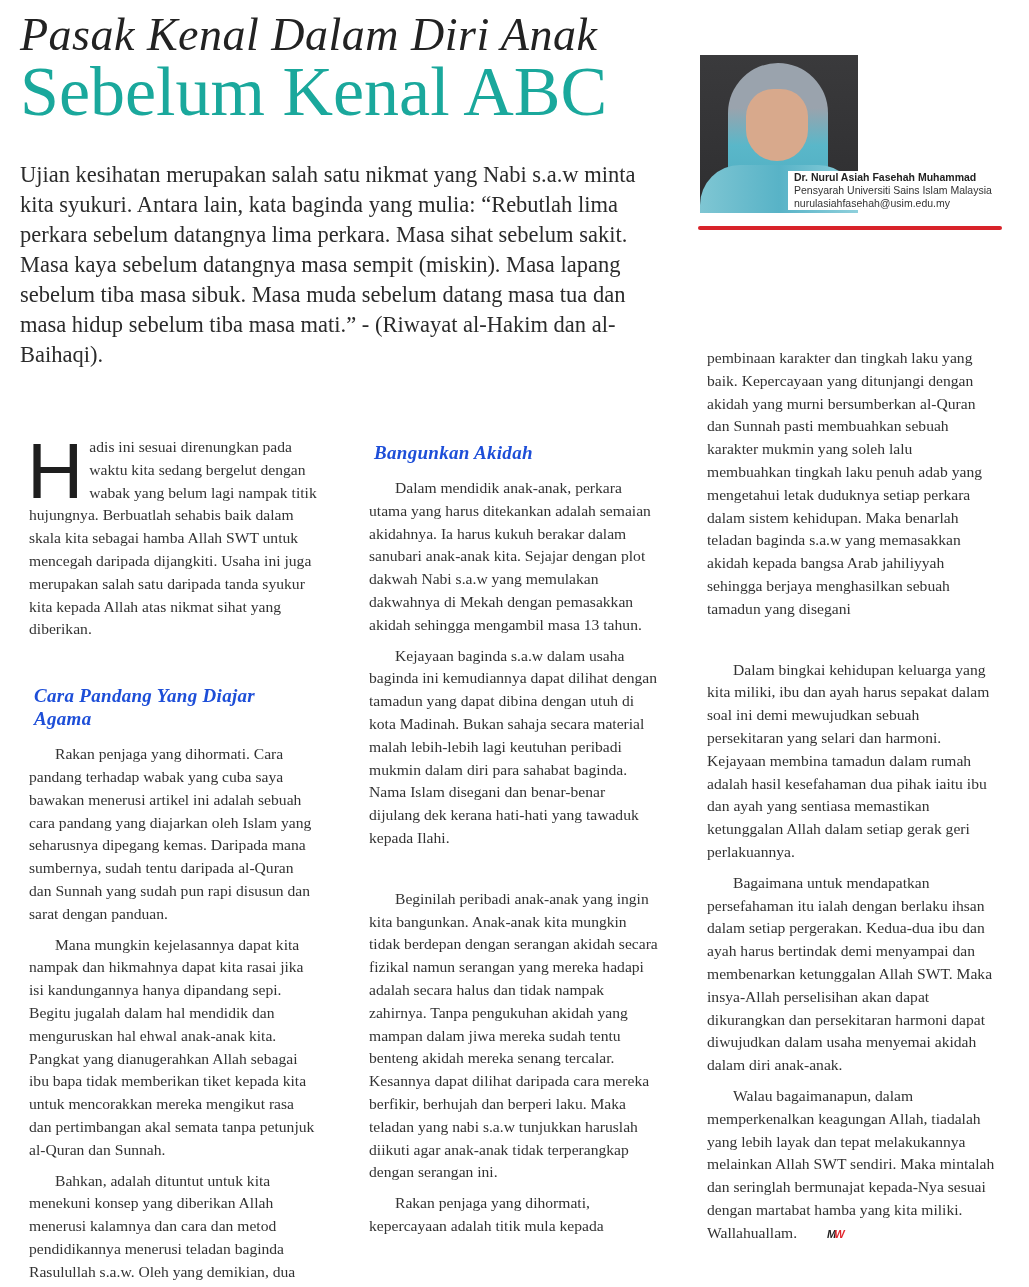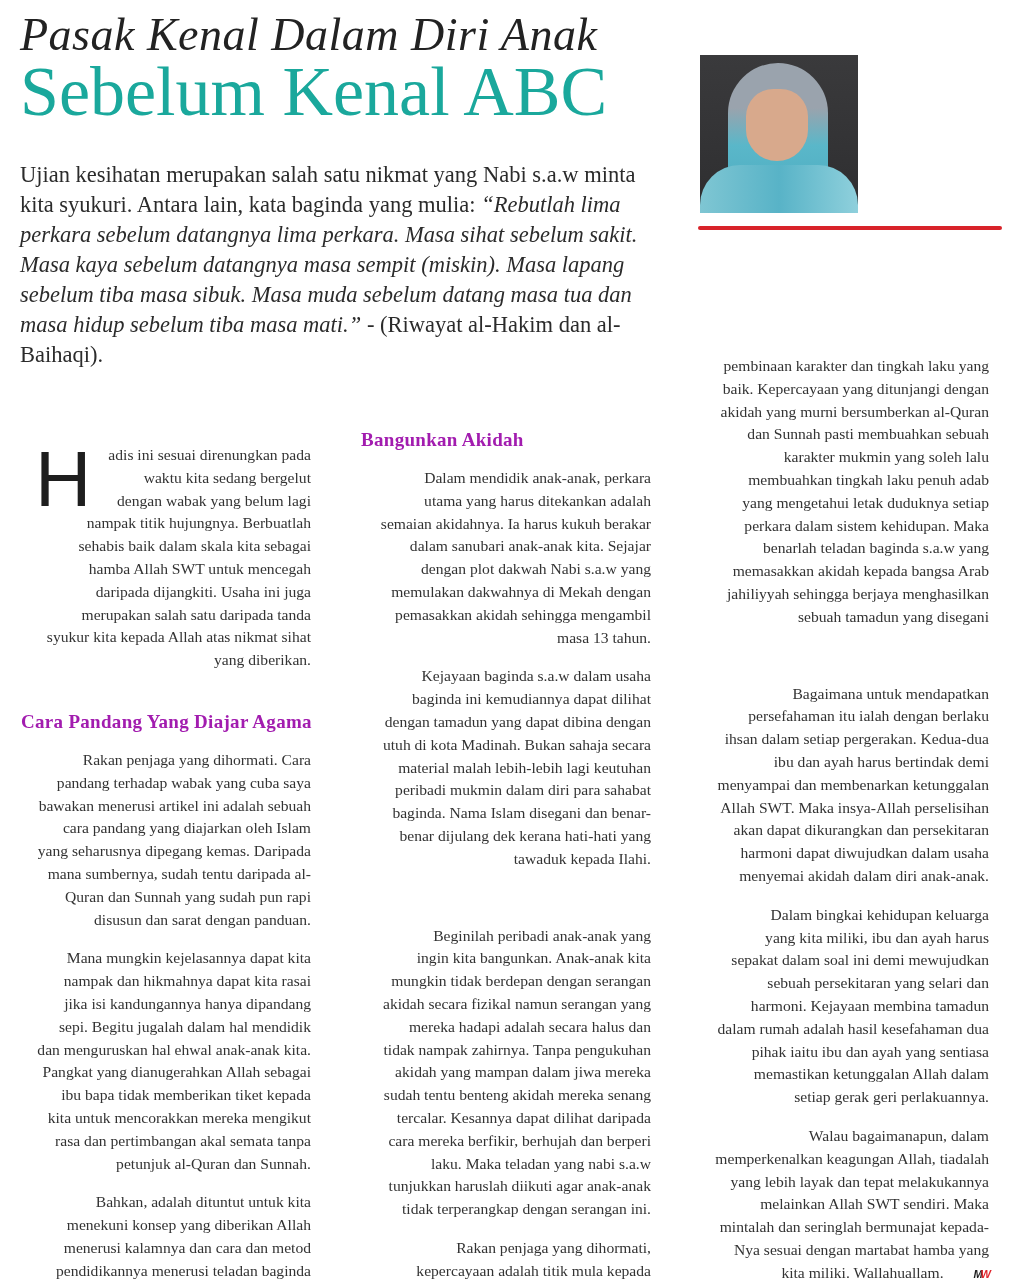--- a/index.html
+++ b/index.html
@@ -1,32 +1,32 @@
 <!DOCTYPE html>
 <html><head>
 <meta charset="utf-8">
 <style>
   html, body { margin:0; padding:0; background:#ffffff; }
   body { width:1029px; height:1287px; position:relative; overflow:hidden; color:#2b2b2b; }
   .title1 { position:absolute; left:20px; top:8px; font-family:"Liberation Serif","DejaVu Serif",serif; font-style:italic; font-size:46px; color:#222; letter-spacing:0.5px; white-space:nowrap; }
   .title2 { position:absolute; left:20px; top:52px; font-family:"Liberation Serif","DejaVu Serif",serif; font-size:70px; color:#1aa89c; white-space:nowrap; letter-spacing:0px; }
   .intro { position:absolute; left:20px; top:160px; width:640px; font-family:"Liberation Serif","DejaVu Serif",serif; font-size:22.5px; line-height:30px; color:#2b2b2b; }
-  .intro .q { font-style:italic; }
+  .intro .q { }
   .author { position:absolute; left:700px; top:55px; width:320px; height:160px; }
   .photo { position:absolute; left:0; top:0; width:158px; height:158px; background:linear-gradient(180deg,#3a3a3c 0%,#2e2e30 100%); overflow:hidden; }
   .photo .hijab { position:absolute; left:28px; top:8px; width:100px; height:150px; border-radius:50px 50px 10px 10px; background:linear-gradient(180deg,#9aa3ad 0%,#9aa3ad 30%,#5ab7c9 55%,#4aaac0 100%); }
   .photo .face { position:absolute; left:46px; top:34px; width:62px; height:72px; border-radius:30px 30px 34px 34px; background:#d8a98c; }
   .photo .shoulder { position:absolute; left:0; top:110px; width:158px; height:60px; background:linear-gradient(90deg,#7fc6d3,#58b3c7,#8fd0dc); border-radius:40px 40px 0 0; }
   .author-info { position:absolute; left:88px; top:116px; width:232px; background:#fff; padding:0 0 0 6px; font-family:"Liberation Sans","DejaVu Sans",sans-serif; font-size:10.5px; line-height:13px; color:#333; }
   .author-info .name { font-weight:bold; color:#222; }
   .redline { position:absolute; left:698px; top:226px; width:304px; height:4px; background:#d8232a; border-radius:2px; }
   .col { position:absolute; font-family:"Liberation Serif","DejaVu Serif",serif; font-size:15.6px; line-height:22.8px; color:#333; }
-  .col p { margin:16px; text-indent:26px;text-align:right; }
+  .col p { margin:8px; text-indent:26px; }
   .col p.noind { text-indent:0; }
-  .col h3 { margin:0; font-family:"Liberation Serif","DejaVu Serif",serif; font-weight:bold; color:#a21caf; font-size:19px; line-height:23px; letter-spacing:0.3px; }
+  .col h3 { margin:13px; font-family:"Liberation Serif","DejaVu Serif",serif; font-weight:bold; color:#1d4ed8; font-size:19px; line-height:23px; letter-spacing:0.3px;font-style:italic; }
   .c1 { left:21px; top:428px; width:306px; }
   .c2 { left:361px; top:428px; width:306px; }
   .c3 { left:699px; top:339px; width:306px; }
   .dropcap { float:left; font-family:"Liberation Sans","DejaVu Sans",sans-serif; font-size:78px; line-height:62px; height:64px; margin:4px 6px 0 -2px; color:#1e1e1e; font-weight:normal; }
   .gap { height:22px; }
   .endmark { display:inline-block; font-family:Liberation Sans, sans-serif; font-weight:bold; font-style:italic; font-size:11px; letter-spacing:-2px; }
   .endmark .m { color:#1e1e1e; }
   .endmark .w { color:#e0262d; }
 </style>
 </head>
@@ -38,20 +38,25 @@
 <div class="intro">
   <span>Ujian kesihatan merupakan salah satu nikmat yang Nabi s.a.w minta kita syukuri. Antara lain, kata baginda yang mulia: </span><span class="q">“Rebutlah lima perkara sebelum datangnya lima perkara. Masa sihat sebelum sakit. Masa kaya sebelum datangnya masa sempit (miskin). Masa lapang sebelum tiba masa sibuk. Masa muda sebelum datang masa tua dan masa hidup sebelum tiba masa mati.”</span><span> - (Riwayat al-Hakim dan al-Baihaqi).</span>
 </div>
 
 <div class="author">
   <div class="photo">
     <div class="hijab"></div>
     <div class="shoulder"></div>
     <div class="face"></div>
   </div>
+  <div class="author-info">
+    <div class="name">Dr. Nurul Asiah  Fasehah Muhammad</div>
+    <div>Pensyarah Universiti Sains Islam Malaysia</div>
+    <div>nurulasiahfasehah@usim.edu.my</div>
+  </div>
 </div>
 <div class="redline"></div>
 
 <div class="col c1">
   <p class="noind"><span class="dropcap">H</span><span>adis ini sesuai direnungkan pada waktu kita sedang bergelut dengan wabak yang belum lagi nampak titik hujungnya. Berbuatlah sehabis baik dalam skala kita sebagai hamba Allah SWT untuk mencegah daripada dijangkiti. Usaha ini juga merupakan salah satu daripada tanda syukur kita kepada Allah atas nikmat sihat yang diberikan.</span></p>
   <div class="gap"></div>
   <h3>Cara Pandang Yang Diajar Agama</h3>
   <p>Rakan penjaga yang dihormati. Cara pandang terhadap wabak yang cuba saya bawakan menerusi artikel ini adalah sebuah cara pandang yang diajarkan oleh Islam yang seharusnya dipegang kemas. Daripada mana sumbernya, sudah tentu daripada al-Quran dan Sunnah yang sudah pun rapi disusun dan sarat dengan panduan.</p>
   <p>Mana mungkin kejelasannya dapat kita nampak dan hikmahnya dapat kita rasai jika isi kandungannya hanya dipandang sepi. Begitu jugalah dalam hal mendidik dan menguruskan hal ehwal anak-anak kita. Pangkat yang dianugerahkan Allah sebagai ibu bapa tidak memberikan tiket kepada kita untuk mencorakkan mereka mengikut rasa dan pertimbangan akal semata tanpa petunjuk al-Quran dan Sunnah.</p>
   <p>Bahkan, adalah dituntut untuk kita menekuni konsep yang diberikan Allah menerusi kalamnya dan cara dan metod pendidikannya menerusi teladan baginda Rasulullah  s.a.w. Oleh yang demikian, dua sumber ini seharusnya benar-benar dijadikan panduan dalam kehidupan kita.</p>
@@ -62,16 +67,16 @@
   <p>Dalam mendidik anak-anak, perkara utama yang harus ditekankan adalah semaian akidahnya. Ia harus kukuh berakar dalam sanubari anak-anak kita. Sejajar dengan plot dakwah Nabi s.a.w yang memulakan dakwahnya di Mekah dengan pemasakkan akidah sehingga mengambil masa 13 tahun.</p>
   <p>Kejayaan baginda s.a.w dalam usaha baginda ini kemudiannya dapat dilihat dengan tamadun yang dapat dibina dengan utuh di kota Madinah. Bukan sahaja secara material malah lebih-lebih lagi keutuhan peribadi mukmin dalam diri para sahabat baginda. Nama Islam disegani dan benar-benar dijulang dek kerana hati-hati yang tawaduk kepada Ilahi.</p>
   <div class="gap"></div>
   <p>Beginilah peribadi anak-anak yang ingin kita bangunkan. Anak-anak kita mungkin tidak berdepan dengan serangan akidah secara fizikal namun serangan yang mereka hadapi adalah secara halus dan tidak nampak zahirnya. Tanpa pengukuhan akidah yang mampan dalam jiwa mereka sudah tentu benteng akidah mereka senang tercalar. Kesannya dapat dilihat daripada cara mereka berfikir, berhujah dan berperi laku. Maka teladan yang nabi s.a.w tunjukkan haruslah diikuti agar anak-anak tidak terperangkap dengan serangan ini.</p>
   <p>Rakan penjaga yang dihormati, kepercayaan adalah titik mula kepada</p>
 </div>
 
 <div class="col c3">
   <p class="noind">pembinaan karakter dan tingkah laku yang baik. Kepercayaan yang ditunjangi dengan akidah yang murni bersumberkan al-Quran dan Sunnah pasti membuahkan sebuah karakter mukmin yang soleh lalu membuahkan tingkah laku penuh adab yang mengetahui letak duduknya setiap perkara dalam sistem kehidupan. Maka benarlah teladan baginda s.a.w yang memasakkan akidah kepada bangsa Arab jahiliyyah sehingga berjaya menghasilkan sebuah tamadun yang disegani</p>
   <div class="gap"></div>
+  <p>Dalam bingkai kehidupan keluarga yang kita miliki, ibu dan ayah harus sepakat dalam soal ini demi mewujudkan sebuah persekitaran yang selari dan harmoni. Kejayaan membina tamadun dalam rumah adalah hasil kesefahaman dua pihak iaitu ibu dan ayah yang sentiasa memastikan ketunggalan Allah dalam setiap gerak geri perlakuannya.</p>
   <p>Bagaimana untuk mendapatkan persefahaman itu ialah dengan berlaku ihsan dalam setiap pergerakan. Kedua-dua ibu dan ayah harus bertindak demi menyampai dan membenarkan ketunggalan Allah SWT. Maka insya-Allah perselisihan akan dapat dikurangkan dan persekitaran harmoni dapat diwujudkan dalam usaha menyemai akidah dalam diri anak-anak.</p>
-  <p>Dalam bingkai kehidupan keluarga yang kita miliki, ibu dan ayah harus sepakat dalam soal ini demi mewujudkan sebuah persekitaran yang selari dan harmoni. Kejayaan membina tamadun dalam rumah adalah hasil kesefahaman dua pihak iaitu ibu dan ayah yang sentiasa memastikan ketunggalan Allah dalam setiap gerak geri perlakuannya.</p>
   <p><span>Walau bagaimanapun, dalam memperkenalkan keagungan Allah, tiadalah yang lebih layak dan tepat melakukannya melainkan Allah SWT sendiri. Maka mintalah dan seringlah bermunajat kepada-Nya sesuai dengan martabat hamba yang kita miliki. Wallahuallam. </span><span class="endmark"><span class="m">M</span><span class="w">W</span></span></p>
 </div>
 
 </body></html>

